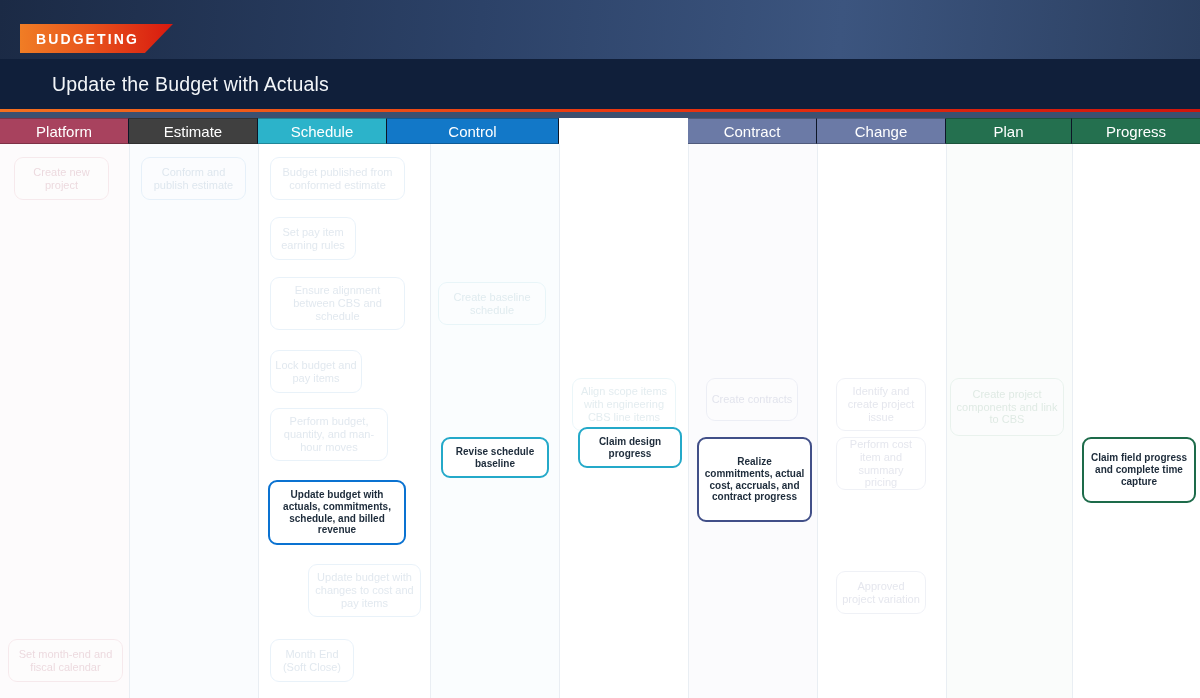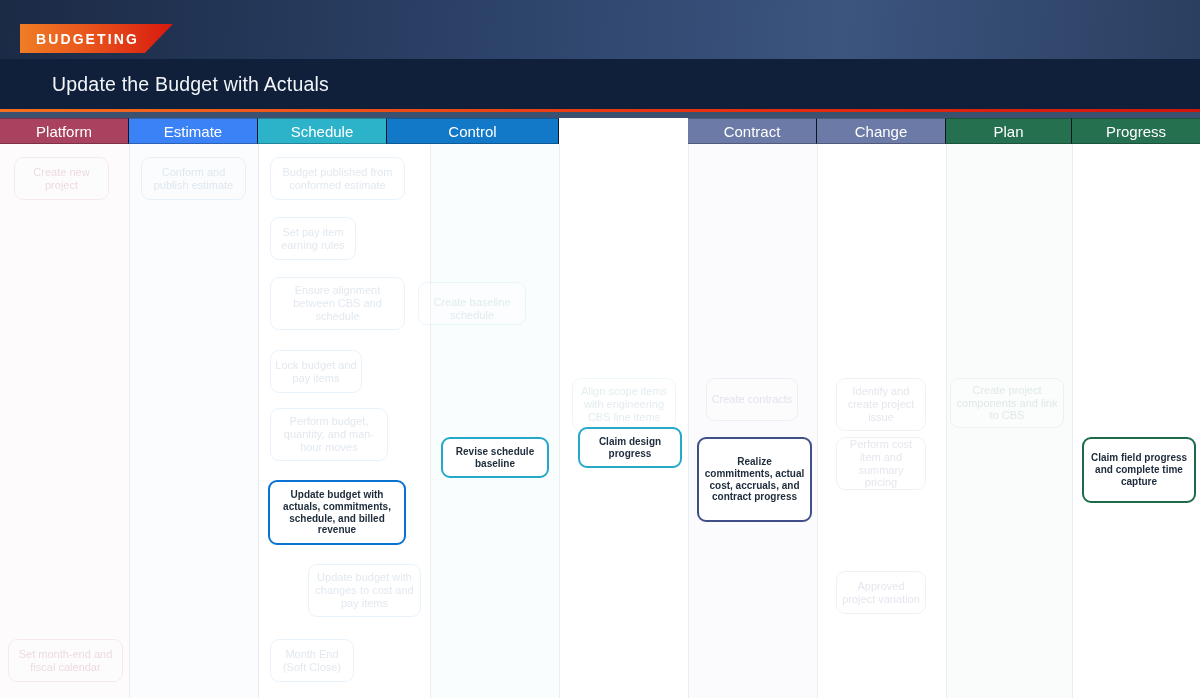--- a/index.html
+++ b/index.html
@@ -80,21 +80,21 @@
   <div class="hdr-title-bar">
     <div class="t">Update the Budget with Actuals</div>
   </div>
   <div class="hdr-rule"></div>
   <div class="hdr-under"></div>
 
   <div class="tabs" id="tabs">
       <div class="tab" style="width: 129px; background: rgb(168, 66, 94);">
         <span>Platform</span>
       </div>
-      <div class="tab" style="width: 129px; background: #3b82f6;">
+      <div class="tab" style="width: 129px; background: #404040;">
         <span>Estimate</span>
       </div>
       <div class="tab" style="width: 129px; background: rgb(44, 179, 202);">
         <span>Schedule</span>
       </div>
       <div class="tab" style="width: 172px; background: rgb(18, 120, 200);">
         <span>Control</span>
       </div>
       <div class="tab" style="width: 129px; background: rgb(44, 179, 202); margin-top: 44px;">
         <span>Design</span>
@@ -175,36 +175,36 @@
       </div>
       <div class="node faded" style="left: 270px; top: 13px; width: 135px; height: 43px; border: 1.6px solid rgb(185, 213, 238); color: rgb(159, 182, 204);">
         <span class="lbl">Budget published from conformed estimate</span>
       </div>
       <div class="node faded" style="left: 270px; top: 73px; width: 86px; height: 43px; border: 1.6px solid rgb(185, 213, 238); color: rgb(159, 182, 204);">
         <span class="lbl">Set pay item earning rules</span>
       </div>
       <div class="node faded" style="left: 270px; top: 133px; width: 135px; height: 53px; border: 1.6px solid rgb(185, 213, 238); color: rgb(159, 182, 204);">
         <span class="lbl">Ensure alignment between CBS and schedule</span>
       </div>
-      <div class="node faded" style="left: 418px; top: 138px; width: 108px; height: 43px; border: 1.6px solid rgb(191, 227, 237); color: rgb(166, 196, 207); align-items: flex-end;">
+      <div class="node faded" style="left: 438px; top: 138px; width: 108px; height: 43px; border: 1.6px solid rgb(191, 227, 237); color: rgb(166, 196, 207);">
         <span class="lbl">Create baseline schedule</span>
       </div>
       <div class="node faded" style="left: 270px; top: 206px; width: 92px; height: 43px; border: 1.6px solid rgb(185, 213, 238); color: rgb(159, 182, 204);">
         <span class="lbl">Lock budget and pay items</span>
       </div>
       <div class="node faded" style="left: 572px; top: 234px; width: 104px; height: 53px; border: 1.6px solid rgb(191, 227, 237); color: rgb(166, 196, 207);">
         <span class="lbl">Align scope items with engineering CBS line items</span>
       </div>
       <div class="node faded" style="left: 706px; top: 234px; width: 92px; height: 43px; border: 1.6px solid rgb(205, 210, 228); color: rgb(170, 176, 200);">
         <span class="lbl">Create contracts</span>
       </div>
       <div class="node faded" style="left: 836px; top: 234px; width: 90px; height: 53px; border: 1.6px solid rgb(205, 210, 228); color: rgb(170, 176, 200);">
         <span class="lbl">Identify and create project issue</span>
       </div>
-      <div class="node faded" style="left: 950px; top: 234px; width: 114px; height: 50px; border: 1.6px solid rgb(195, 221, 208); color: rgb(163, 194, 177);">
+      <div class="node faded" style="left: 950px; top: 234px; width: 114px; height: 58px; border: 1.6px solid rgb(195, 221, 208); color: rgb(163, 194, 177);">
         <span class="lbl">Create project components and link to CBS</span>
       </div>
       <div class="node faded" style="left: 270px; top: 264px; width: 118px; height: 53px; border: 1.6px solid rgb(185, 213, 238); color: rgb(159, 182, 204);">
         <span class="lbl">Perform budget, quantity, and man-hour moves</span>
       </div>
       <div class="node faded" style="left: 836px; top: 293px; width: 90px; height: 53px; border: 1.6px solid rgb(205, 210, 228); color: rgb(170, 176, 200);">
         <span class="lbl">Perform cost item and summary pricing</span>
       </div>
       <div class="node active" style="left: 441px; top: 293px; width: 108px; height: 41px; border: 2.2px solid rgb(36, 169, 201); color: rgb(29, 43, 58);">
         <span class="lbl">Revise schedule baseline</span>

